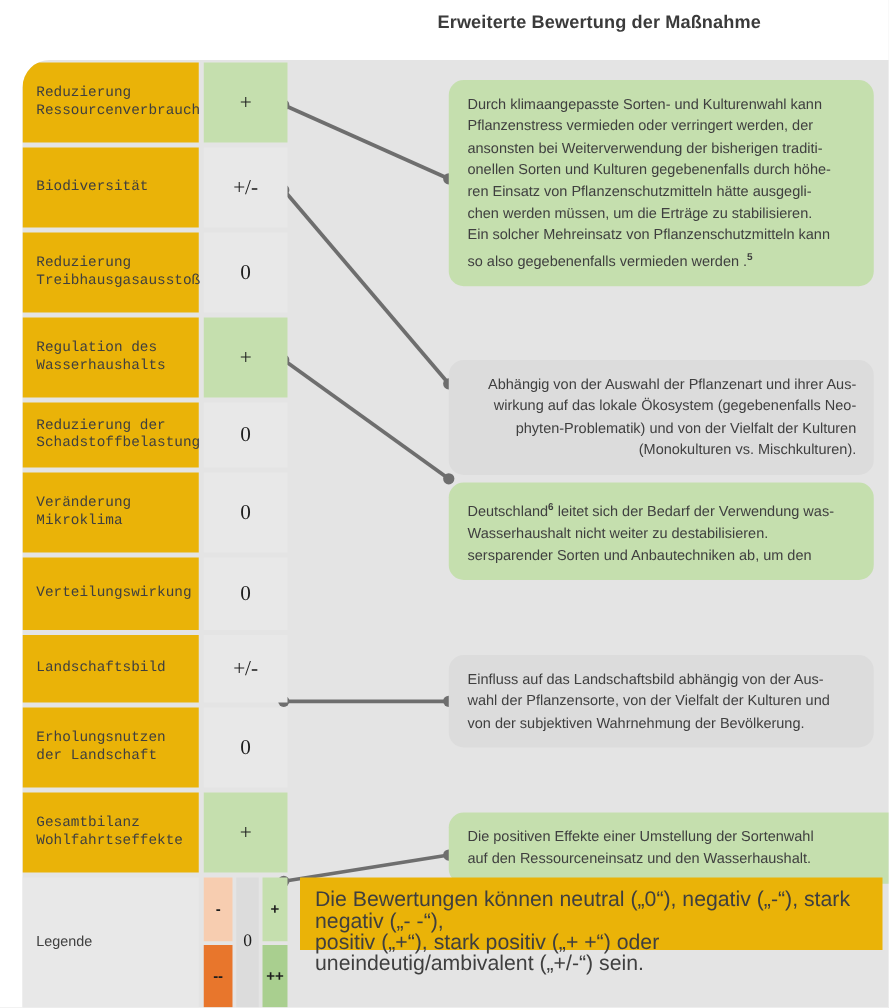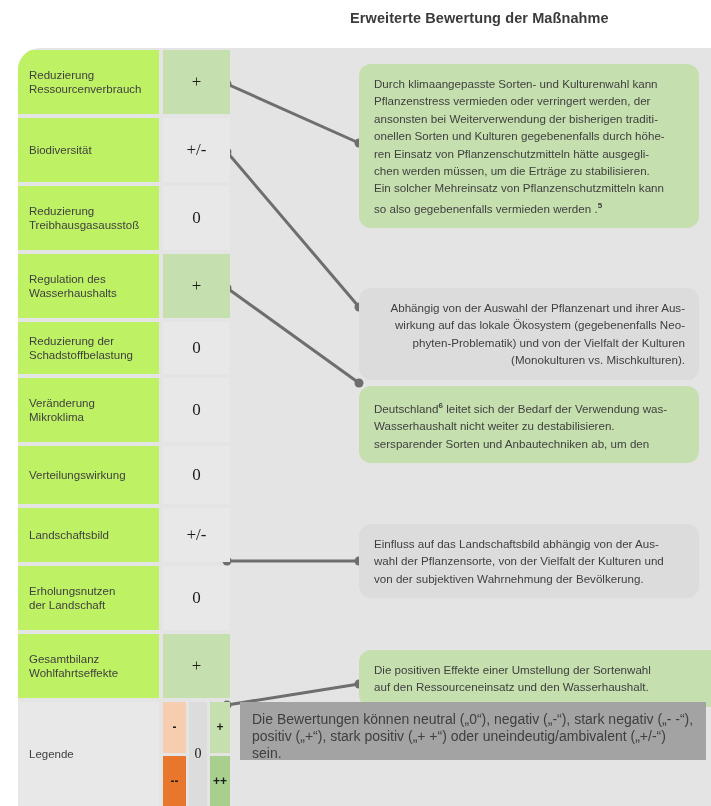--- a/index.html
+++ b/index.html
@@ -15,23 +15,23 @@
   }
   #panel{
     position:absolute;left:18px;top:48px;width:693px;height:758px;
     background:#e4e4e4;border-top-left-radius:22px;overflow:hidden;
   }
   
   #matrix{position:absolute;left:0px;top:0px;width:212px;}
   .row{position:relative;width:212px;}
   .row .label{
     position:absolute;left:0;top:0;width:141px;
-    background:#bef264;font-size:11.5px;line-height:14px;
+    background:#eab308;font-size:11.5px;line-height:14px;
     color:#3f3f3f;box-sizing:border-box;padding:0 0 0 11px;
-    display:flex;align-items:center;
+    display:flex;align-items:center;font-family:Liberation Mono, monospace;
   }
   .row .rate{
     position:absolute;left:145px;top:0;width:67px;
     background:#e8e8e8;display:flex;align-items:center;
     justify-content:center;font-size:17px;color:#1d1d1d;
     font-family:"Liberation Serif","DejaVu Serif",serif;
   }
   .row.pos .rate{background:#c5dfae;}
   .row .label span{display:block;}
   
@@ -55,21 +55,21 @@
     font-size:12px;font-weight:bold;color:#1d1d1d;
   }
   .sw.s-neg1{background:#f7cdb0;}
   .sw.s-neg2{background:#e8762c;margin-top:3px;}
   .sw.s-pos1{background:#c5dfae;}
   .sw.s-pos2{background:#a9cf8f;margin-top:3px;}
   .sw-col.zero span{font-size:14px;
     font-family:"Liberation Serif","DejaVu Serif",serif;color:#1d1d1d;}
   #legend-text{
     position:absolute;left:222px;width:466px;
-    background:#a3a3a3;font-size:14px;line-height:17px;
+    background:#eab308;font-size:17px;line-height:17px;
     color:#3f3f3f;box-sizing:border-box;padding:9px 10px 0 12px;
   }
   
   .callout{
     position:absolute;box-sizing:border-box;border-radius:12px;
     font-size:11.6px;line-height:17.4px;color:#3f3f3f;
     padding:11px 14px 11px 15px;
   }
   .callout.green{background:#c5dfae;}
   .callout.grey{background:#dcdcdc;}

